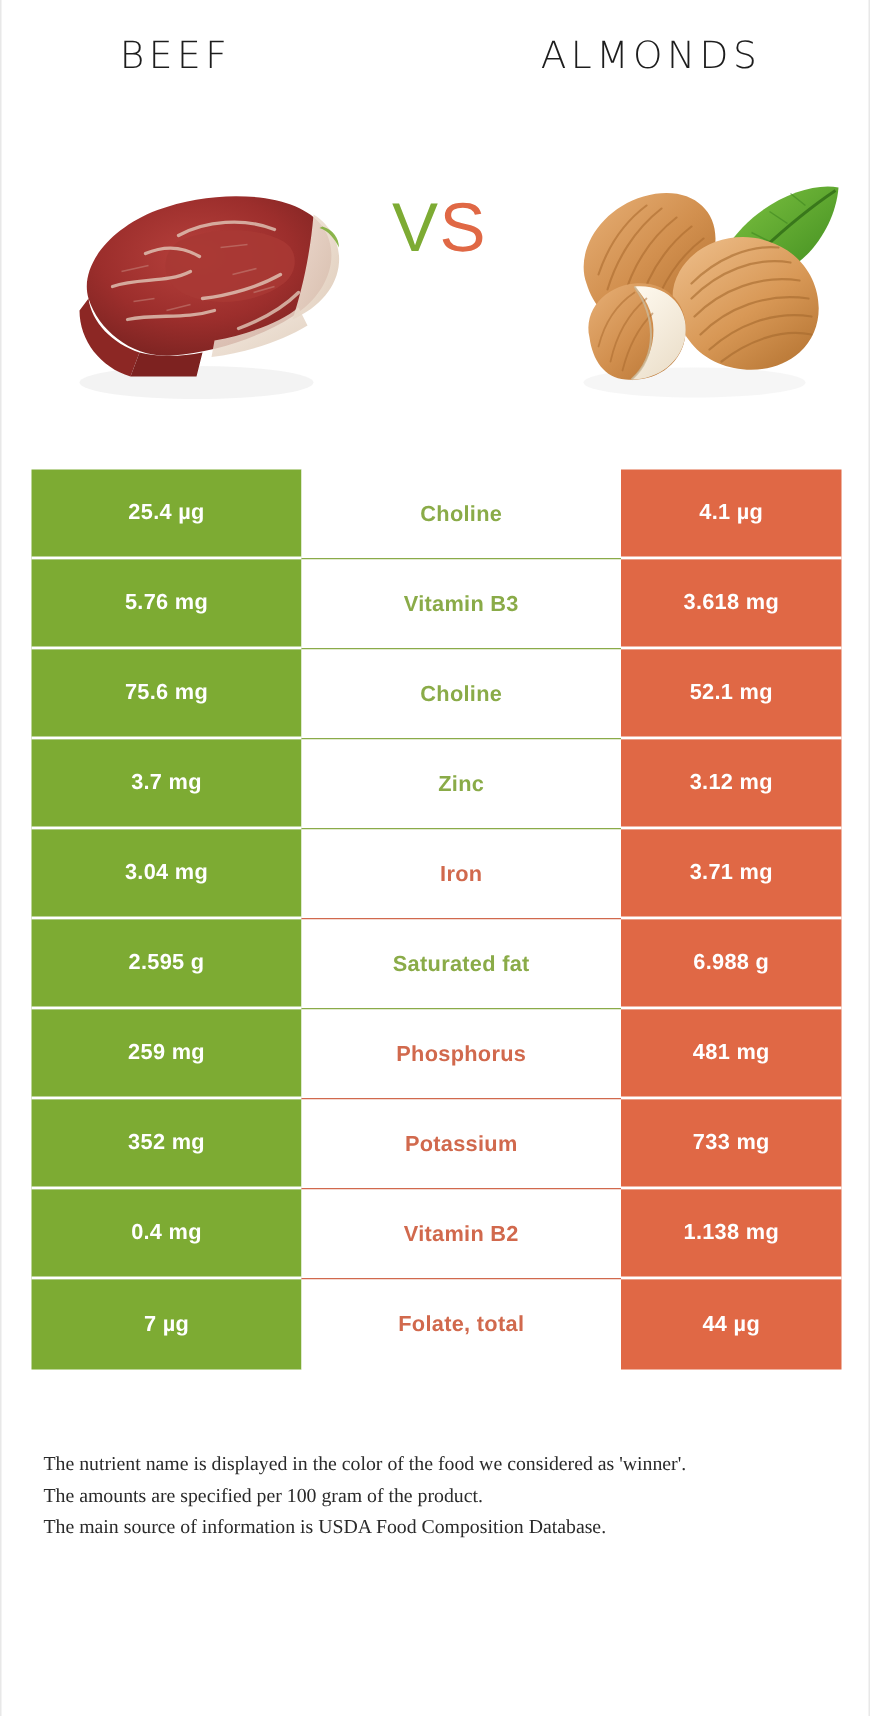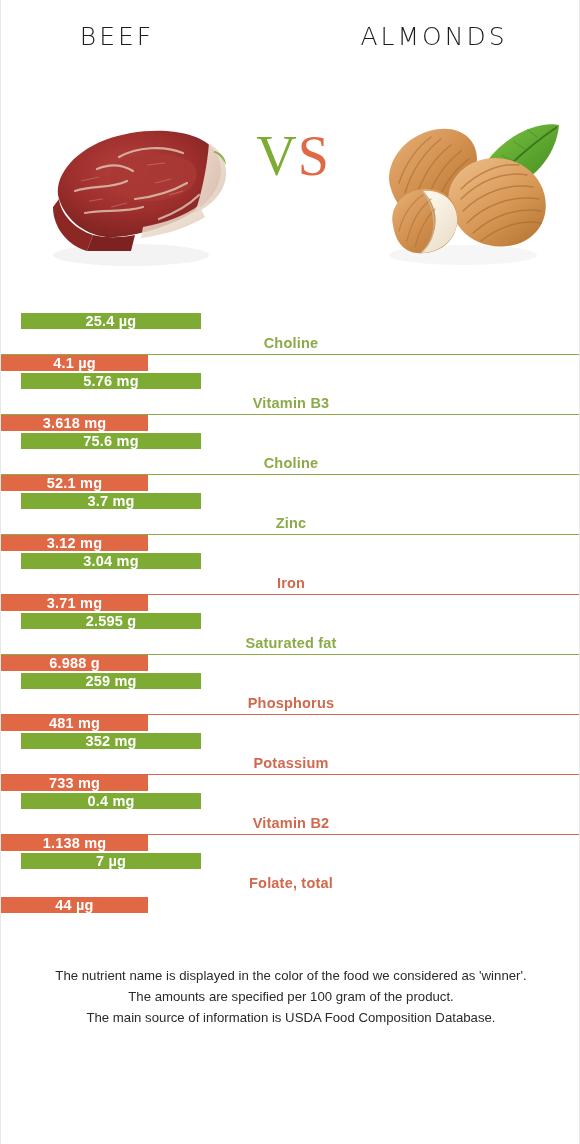--- a/index.html
+++ b/index.html
@@ -41,22 +41,22 @@
   }
   .food-title.left  { left: 0;   width: 232px; }
   .food-title.right { right: 0;  width: 290px; }
 
   .vs {
     position: absolute;
     left: 232px;
     top: 128px;
     width: 120px;
     text-align: center;
-    font-family: Liberation Serif, serif;
-    font-size: 56px;
+    font-family: Liberation Sans, sans-serif;
+    font-size: 46px;
     font-weight: 400;
     line-height: 1;
     letter-spacing: 1px;
   }
   .vs .v { color: #7DAB33; }
   .vs .s { color: #E06845; }
 
   
   .img-wrap {
     position: absolute;
@@ -73,21 +73,20 @@
     top: 313px;
     left: 0;
     width: 580px;
   }
 
   .row {
     position: relative;
     display: flex;
     height: 60px;
     align-items: stretch;
-    flex-direction: column;
   }
 
   .cell {
     display: flex;
     align-items: center;
     justify-content: center;
     font-size: 14.5px;
     font-weight: 600;
     letter-spacing: .2px;
   }
@@ -122,22 +121,22 @@
   .row:last-child .cell.right { border-bottom: none; }
   .row:last-child .cell.mid   { border-bottom: none; }
 
   
   .footer {
     position: absolute;
     top: 965px;
     left: 0;
     width: 580px;
     padding: 0 28px;
-    text-align: center;
-    font-family: Liberation Sans, sans-serif;
+    text-align: left;
+    font-family: Liberation Serif, serif;
     font-size: 13.2px;
     line-height: 21px;
     color: #2a2a2a;
   }
   .footer p { margin: 0; }
 </style>
 </head>
 <body>
 
 <div class="page">

